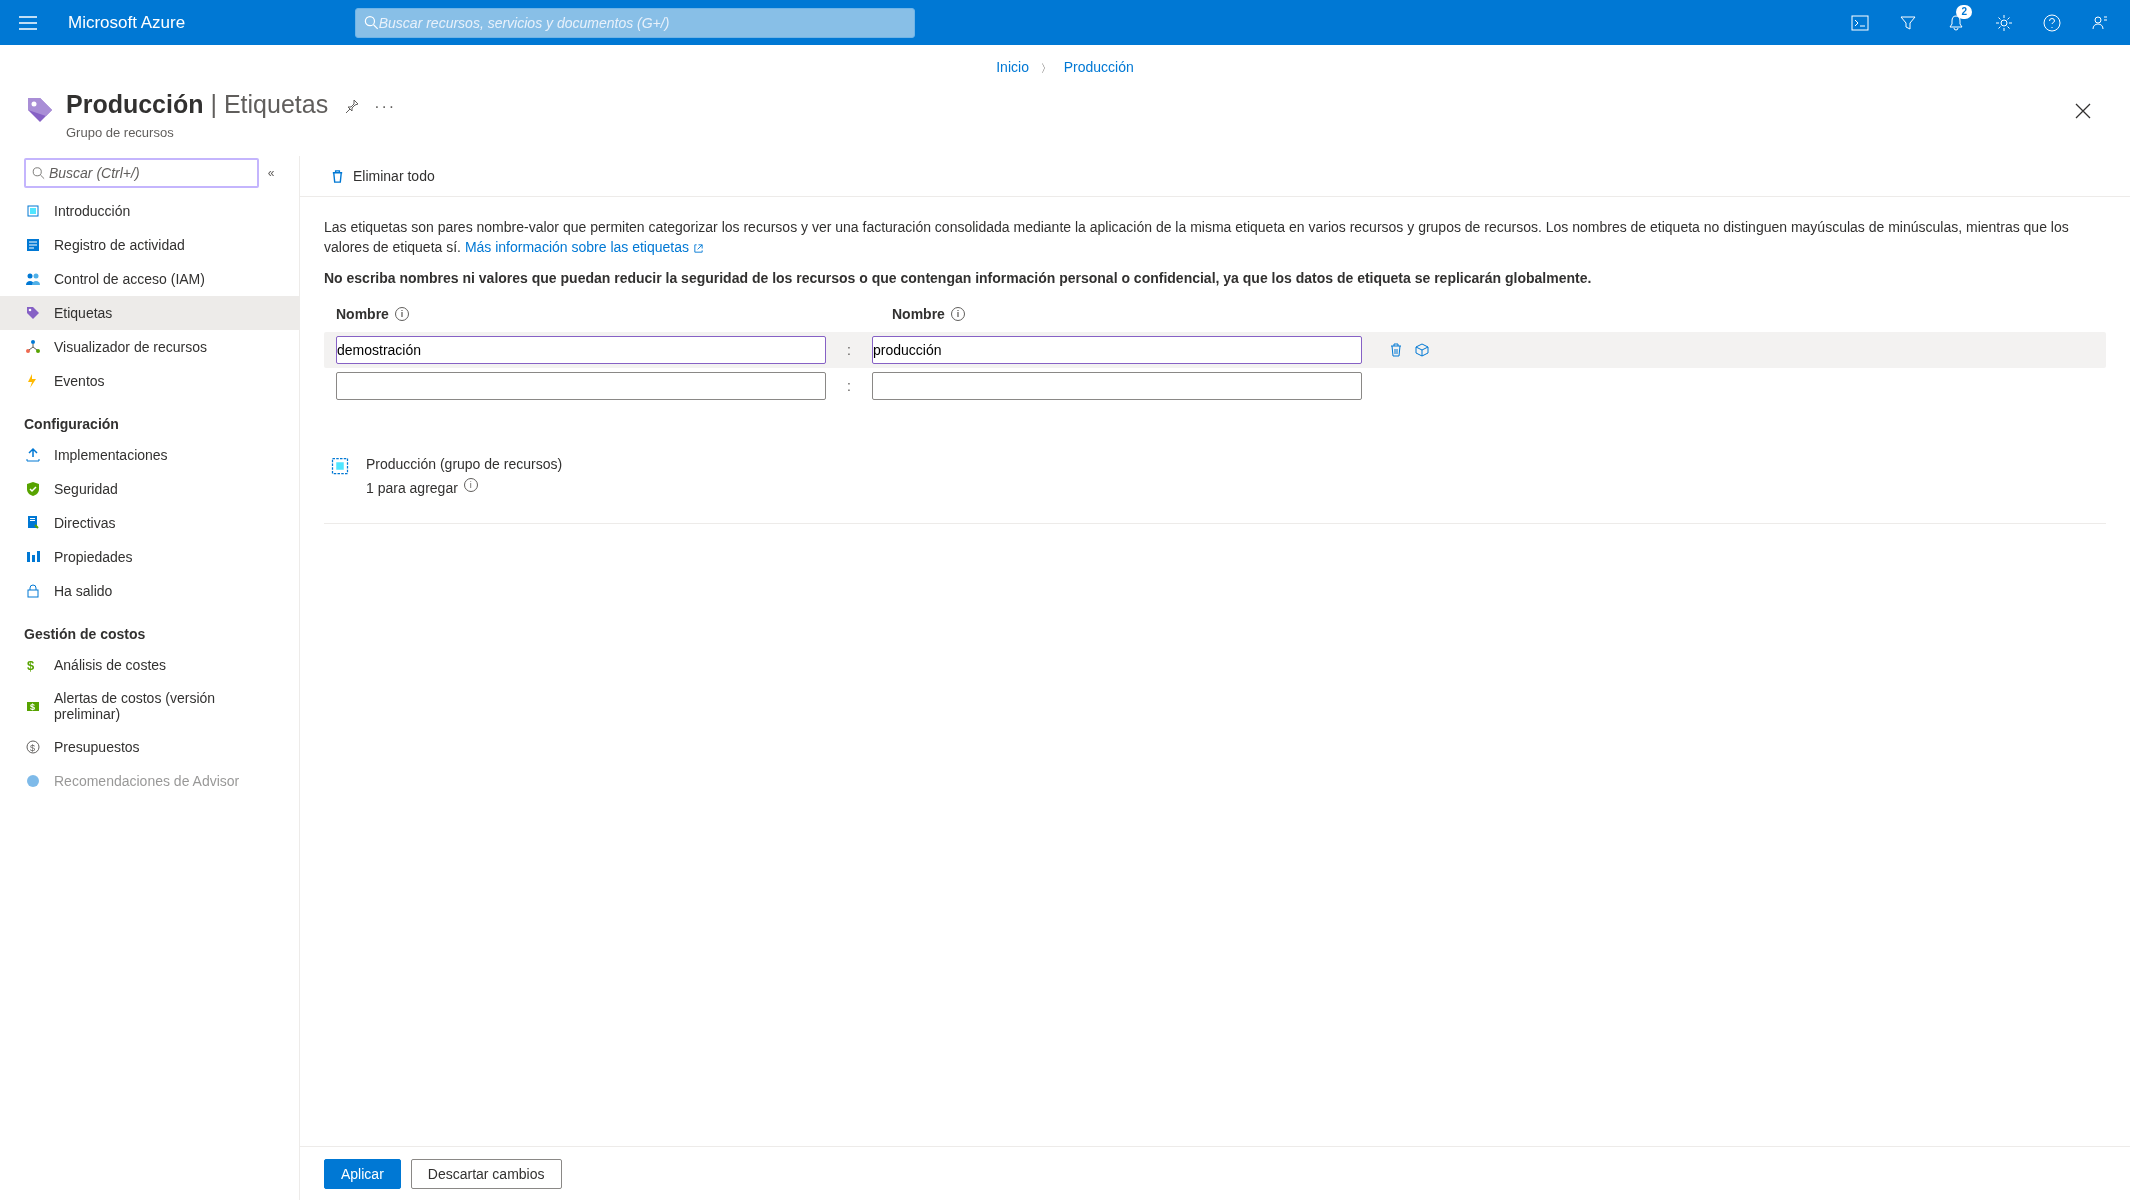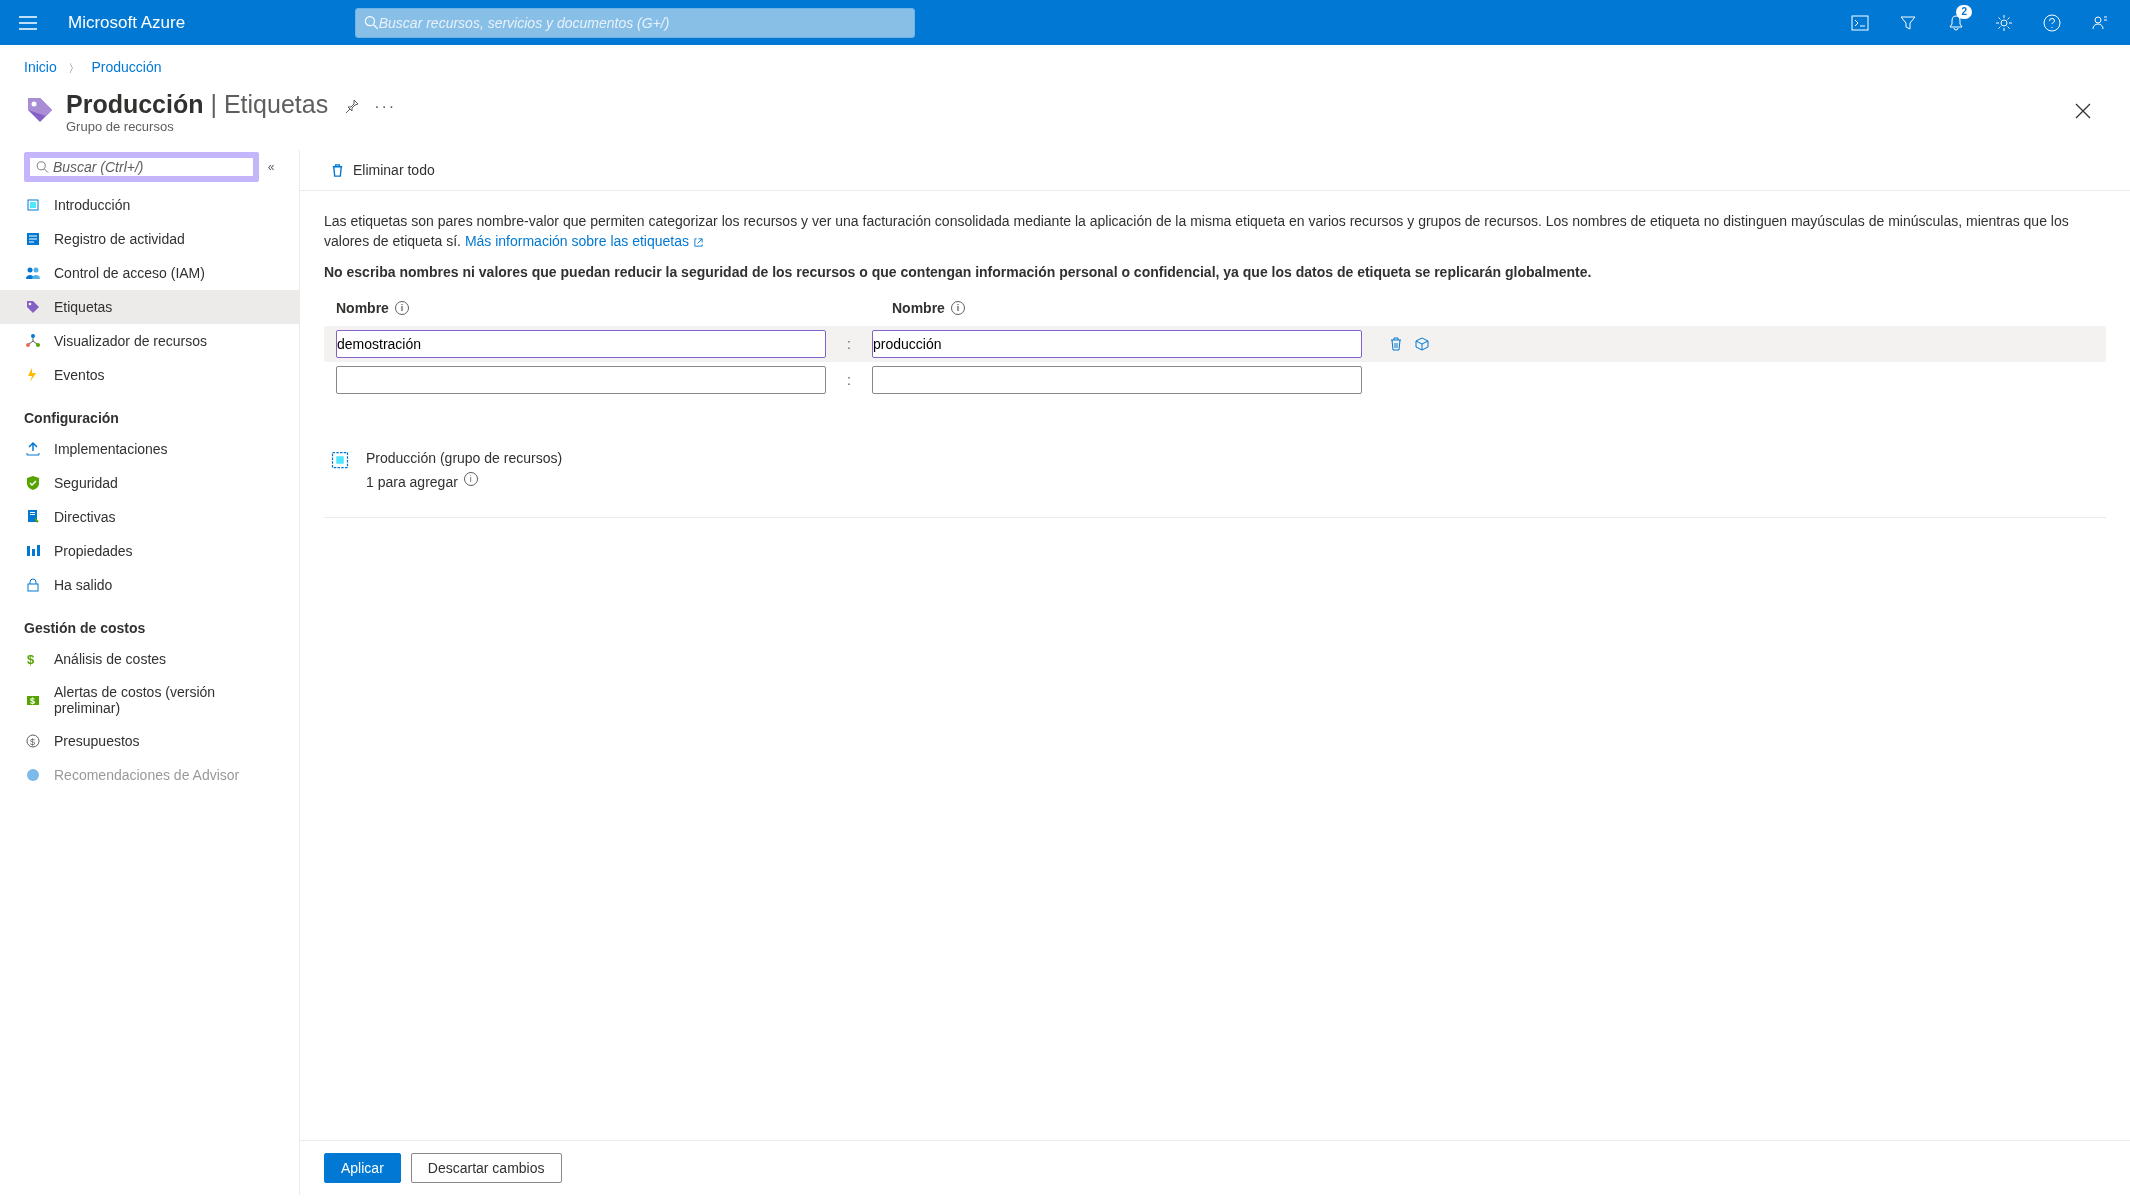--- a/index.html
+++ b/index.html
@@ -10,41 +10,41 @@
 .hamburger { width: 40px; height: 40px; display: flex; align-items: center; justify-content: center; cursor: pointer; }
 .brand { font-size: 17px; font-weight: 500; padding: 0 20px; }
 .search-box { flex: 0 0 560px; margin-left: 150px; background: #88bfe7; border-radius: 3px; display: flex; align-items: center; height: 30px; padding: 0 8px; color: #fff; border: 1px solid #6fb4e7; }
 .search-box input { background: transparent; border: none; outline: none; color: #fff; font-size: 14px; width: 100%; font-style: italic; }
 .search-box input::placeholder { color: #e8f1fb; font-style: italic; }
 .topbar-icons { margin-left: auto; display: flex; align-items: center; gap: 4px; }
 .topbar-icon { width: 44px; height: 40px; display: flex; align-items: center; justify-content: center; cursor: pointer; position: relative; }
 .badge { position: absolute; top: 2px; right: 6px; background: #fff; color: #0078d4; font-size: 10px; font-weight: 600; border-radius: 8px; padding: 0 5px; height: 14px; line-height: 14px; }
 
 
-.breadcrumb { padding: 14px 24px 10px; font-size: 14px; color: #605e5c; }
+.breadcrumb { padding: 14px 24px 10px; font-size: 14px; color: #605e5c; text-align: center; }
 .breadcrumb a { color: #0078d4; text-decoration: none; }
 .breadcrumb .chev { margin: 0 8px; color: #605e5c; font-size: 11px; }
 
 
 .page-header { padding: 4px 24px 16px; display: flex; align-items: flex-start; }
 .page-header .page-icon { width: 32px; height: 32px; margin-right: 10px; margin-top: 4px; }
 .page-title-text { font-size: 25px; font-weight: 600; }
 .page-title-suffix { font-size: 25px; font-weight: 400; color: #605e5c; text-align: center; }
-.page-subtitle { font-size: 13px; color: #605e5c; margin-top: 0; }
+.page-subtitle { font-size: 13px; color: #605e5c; margin-top: 6px; }
 .page-header-actions { display: flex; align-items: flex-start; gap: 14px; margin-left: 16px; margin-top: 8px; }
 .pin-icon, .more-icon { cursor: pointer; color: #605e5c; }
 .close-page { margin-left: auto; margin-right: 6px; margin-top: 4px; cursor: pointer; width: 34px; height: 34px; display: flex; align-items: center; justify-content: center; }
 
 
 .content { display: flex; height: calc(100vh - 155px); }
 
 
 .sidebar { width: 300px; border-right: 1px solid #edebe9; display: flex; flex-direction: column; }
 .sidebar-search { margin: 2px 16px 6px 24px; display: flex; align-items: center; }
-.sidebar-search-box { flex: 1; border: 6px solid #c4b5fd; border-radius: 2px; height: 30px; display: flex; align-items: center; padding: 0 6px; }
+.sidebar-search-box { flex: 1; border: 2px solid #c4b5fd; border-radius: 2px; height: 30px; display: flex; align-items: center; padding: 0 6px; }
 .sidebar-search-box input { border: none; outline: none; width: 100%; font-style: italic; font-size: 14px; }
 .sidebar-search-box input::placeholder { color: #605e5c; }
 .collapse-btn { width: 24px; text-align: center; cursor: pointer; color: #605e5c; font-size: 12px; }
 .nav-scroll { overflow-y: auto; flex: 1; padding-bottom: 20px; }
 .nav-item { display: flex; align-items: center; padding: 8px 24px; cursor: pointer; font-size: 14px; gap: 12px; }
 .nav-item.active { background: #edebe9; }
 .nav-icon { width: 18px; height: 18px; display: flex; align-items: center; justify-content: center; flex-shrink: 0; }
 .nav-section { padding: 18px 24px 6px; font-weight: 600; font-size: 14px; }
 
 

